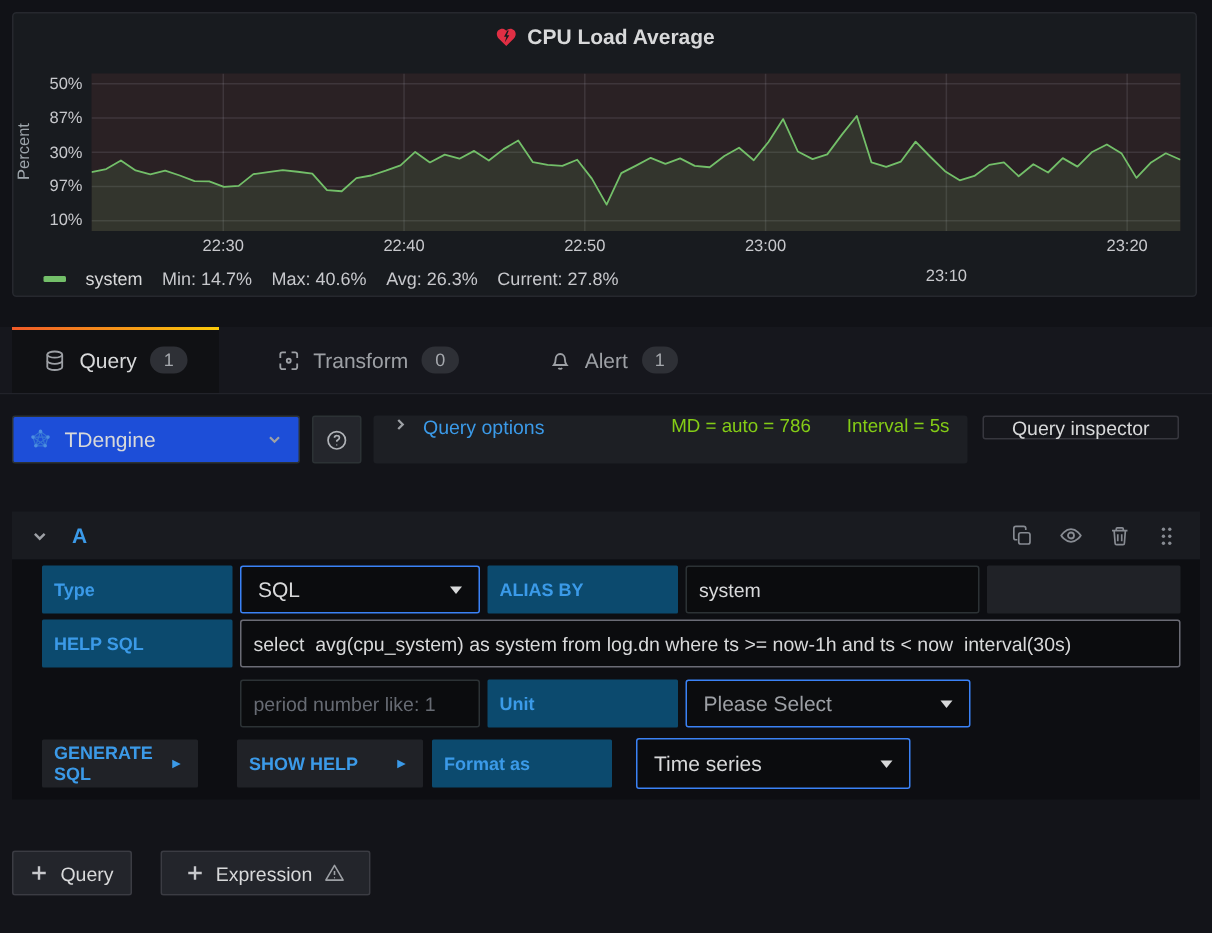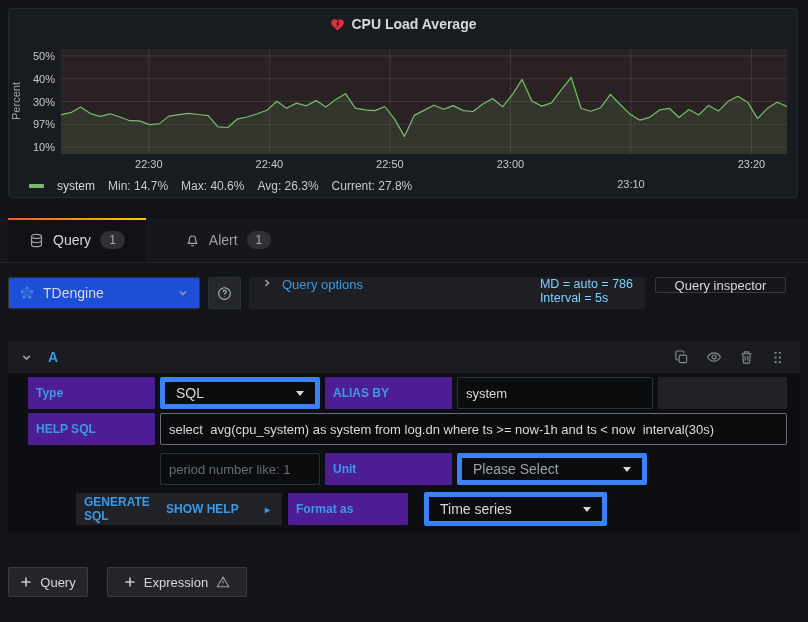--- a/index.html
+++ b/index.html
@@ -54,48 +54,48 @@
     background:#1d4ed8; border:1px solid #2c3235; border-radius:2px;
     display:flex; align-items:center; gap:8px; padding:0 10px; font-size:14px;
     color:#d8d9da; cursor:pointer; }
   .help-btn { position:absolute; left:200px; top:0; width:33px; height:32px;
     background:#24262c; border:1px solid #2c3235; border-radius:2px;
     display:flex; align-items:center; justify-content:center; color:#b0b3b8; cursor:pointer; }
   .qo-band { position:absolute; left:241px; top:0; width:396px; height:32px;
     background:#1d1f24; border-radius:2px; display:flex; align-items:flex-start;
     gap:9px; padding:0 12px; }
   .qo-label { color:#3b9ae8; font-size:13px; font-weight:500; cursor:pointer; }
-  .qo-stats { margin-left:auto; display:flex; font-size:12.5px; color:#7dd3fc;flex-direction:column; }
+  .qo-stats { margin-left:auto; display:flex; gap:24px; font-size:12.5px; color:#84cc16; }
   .inspector-btn { position:absolute; left:647px; top:0; width:131px; height:16px;
     background:#16171c; border:1px solid rgba(204,204,220,0.18); border-radius:2px;
     display:flex; align-items:center; justify-content:center; font-size:13px;
     font-weight:500; color:#d8d9da; cursor:pointer; }
 
   
   .qcard-header { position:absolute; left:8px; top:341px; width:792px; height:32px;
     background:#191b20; display:flex; align-items:center; padding:0 12px; }
   .refid { color:#3b9ae8; font-size:14px; font-weight:600; margin-left:15px; }
   .hdr-actions { margin-left:auto; display:flex; align-items:center; gap:17px;
     color:#878b92; padding-right:4px; }
   .hdr-actions > span { display:flex; cursor:pointer; }
   .qcard-body { position:absolute; left:8px; top:373px; width:792px; height:160px;
     background:#0d0e12; }
   .qcard-body > * { position:absolute; height:32px; }
-  .chip { background:#4c1d95; color:#3b9ae8; font-size:12px; font-weight:600;
+  .chip { background:#0c4a6e; color:#3b9ae8; font-size:12px; font-weight:600;
     display:flex; align-items:center; padding-left:8px; border-radius:1px; }
   .gbtn { background:#202227; color:#3b9ae8; font-size:12px; font-weight:600;
     display:flex; align-items:center; justify-content:space-between;
     padding:0 12px 0 8px; border-radius:1px; cursor:pointer; }
   .gbtn .tri { color:#3b9ae8; font-size:10px; }
   .ginput { background:#0b0c0e; border:1px solid #2c3235; border-radius:2px;
     color:#d8d9da; font-size:13px; padding:0 8px;
     font-family:"Liberation Sans", sans-serif; outline:none; }
   .ginput::placeholder { color:#676b73; }
   .ginput.focused { border-color:rgba(204,204,220,0.5); }
-  .gselect { background:#0b0c0e; border:5px solid #3b82f6; border-radius:2px;
+  .gselect { background:#0b0c0e; border:1px solid #3b82f6; border-radius:2px;
     color:#d8d9da; font-size:14px; display:flex; align-items:center;
     justify-content:space-between; padding:0 11px; cursor:pointer; }
   .gselect .placeholder { color:#9da0a5; }
   .caret { width:0; height:0; border-left:4px solid transparent;
     border-right:4px solid transparent; border-top:5px solid #d8d9da; }
   .filler { background:#202227; border-radius:1px; }
 
   
   .footer-btn { position:absolute; top:567px; height:30px; background:#23252b;
     border:1px solid rgba(204,204,220,0.14); border-radius:2px; color:#d8d9da;
@@ -114,21 +114,21 @@
         <path fill="#181b1f" d="M8.8 3.6 6.4 8h1.7l-1.2 4 3.3-5.1H8.4l1.4-3.3z"></path>
       </svg>
     </span>
     <span>CPU Load Average</span>
   </div>
   <div class="y-axis-label">Percent</div>
   <div id="y-ticks">
       <div style="top: 92.1522px;">10%</div>
       <div style="top: 69.3261px;">97%</div>
       <div style="top: 46.5px;">30%</div>
-      <div style="top: 23.6739px;">40%</div>
+      <div style="top: 23.6739px;">87%</div>
       <div style="top: 0.847826px;">50%</div>
     </div>
   <div id="plot">
       <svg width="726" height="105">
         <line x1="0" x2="726" y1="98.15217391304348" y2="98.15217391304348" stroke="rgba(204,204,220,0.13)"></line>
         <line x1="0" x2="726" y1="75.32608695652175" y2="75.32608695652175" stroke="rgba(204,204,220,0.13)"></line>
         <line x1="0" x2="726" y1="52.5" y2="52.5" stroke="rgba(204,204,220,0.13)"></line>
         <line x1="0" x2="726" y1="29.673913043478265" y2="29.673913043478265" stroke="rgba(204,204,220,0.13)"></line>
         <line x1="0" x2="726" y1="6.847826086956516" y2="6.847826086956516" stroke="rgba(204,204,220,0.13)"></line>
         <line x1="87.846" x2="87.846" y1="0" y2="105" stroke="rgba(204,204,220,0.13)"></line>
@@ -167,20 +167,33 @@
         <path d="M2.7 3.6v8.8c0 1.2 2.4 2.2 5.3 2.2s5.3-1 5.3-2.2V3.6"></path>
         <path d="M2.7 8c0 1.2 2.4 2.2 5.3 2.2s5.3-1 5.3-2.2"></path>
       </svg>
     </span>
     <span>Query</span>
     <span class="badge">1</span>
   </div>
   <div class="tab">
     <span class="tab-icon">
       <svg width="15" height="15" viewBox="0 0 16 16" fill="none" stroke="currentColor" stroke-width="1.3">
+        <path d="M2 6V3.5A1.5 1.5 0 0 1 3.5 2H6"></path>
+        <path d="M14 10v2.5a1.5 1.5 0 0 1-1.5 1.5H10"></path>
+        <path d="M10 2h2.5A1.5 1.5 0 0 1 14 3.5V6"></path>
+        <path d="M6 14H3.5A1.5 1.5 0 0 1 2 12.5V10"></path>
+        <circle cx="8" cy="8" r="1.4"></circle>
+      </svg>
+    </span>
+    <span>Transform</span>
+    <span class="badge">0</span>
+  </div>
+  <div class="tab">
+    <span class="tab-icon">
+      <svg width="15" height="15" viewBox="0 0 16 16" fill="none" stroke="currentColor" stroke-width="1.3">
         <path d="M12.5 11H3.5c.9-1 1.2-2.4 1.2-4 0-2 1.3-3.8 3.3-3.8S11.3 5 11.3 7c0 1.6.3 3 1.2 4z"></path>
         <path d="M6.8 13a1.3 1.3 0 0 0 2.4 0"></path>
       </svg>
     </span>
     <span>Alert</span>
     <span class="badge">1</span>
   </div>
 </div>
 
 <div class="content-bg"></div>
@@ -286,21 +299,21 @@
   <div class="chip" style="left:20px;  top:40px; width:127px;">HELP SQL</div>
   <input class="ginput focused" style="left: 152px; top: 40px; width: 627px;" value="select  avg(cpu_system) as system from log.dn where ts &gt;= now-1h and ts &lt; now  interval(30s)">
 
   <input class="ginput" style="left: 152px; top: 80px; width: 160px;" placeholder="period number like: 1">
   <div class="chip" style="left:317px; top:80px; width:127px;">Unit</div>
   <div class="gselect" style="left:449px; top:80px; width:190px;">
     <span class="placeholder">Please Select</span>
     <span class="caret"></span>
   </div>
 
-  <div class="gbtn" style="left:20px;  top:120px; width:104px;margin-left:48px;">
+  <div class="gbtn" style="left:20px;  top:120px; width:104px;">
     <span>GENERATE SQL</span>
     <span class="tri">▸</span>
   </div>
   <div class="gbtn" style="left:150px; top:120px; width:124px;">
     <span>SHOW HELP</span>
     <span class="tri">▸</span>
   </div>
   <div class="chip" style="left:280px; top:120px; width:120px;">Format as</div>
   <div class="gselect" style="left:416px; top:119px; width:183px; height:34px;text-align:right;">
     <span>Time series</span>

